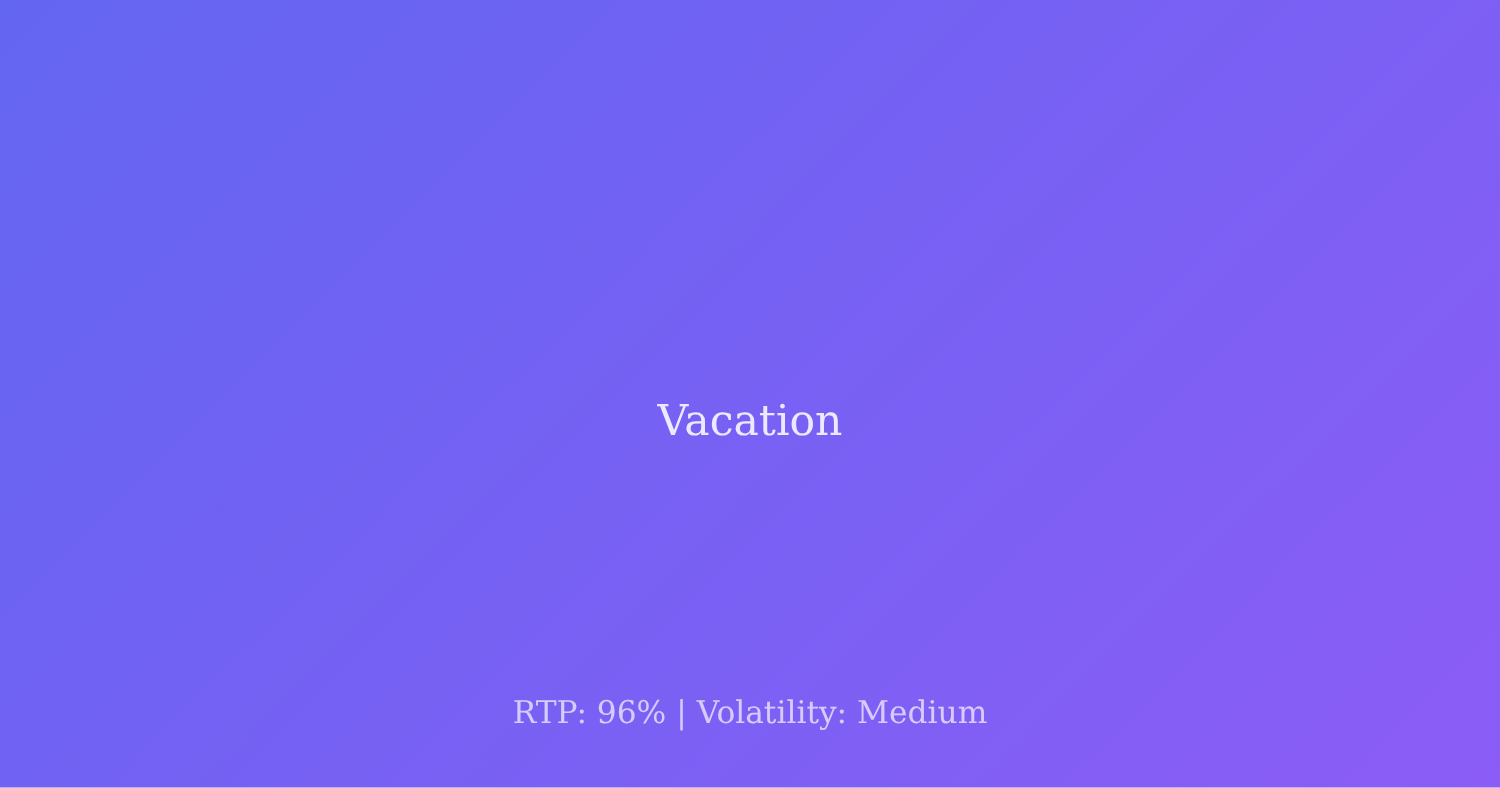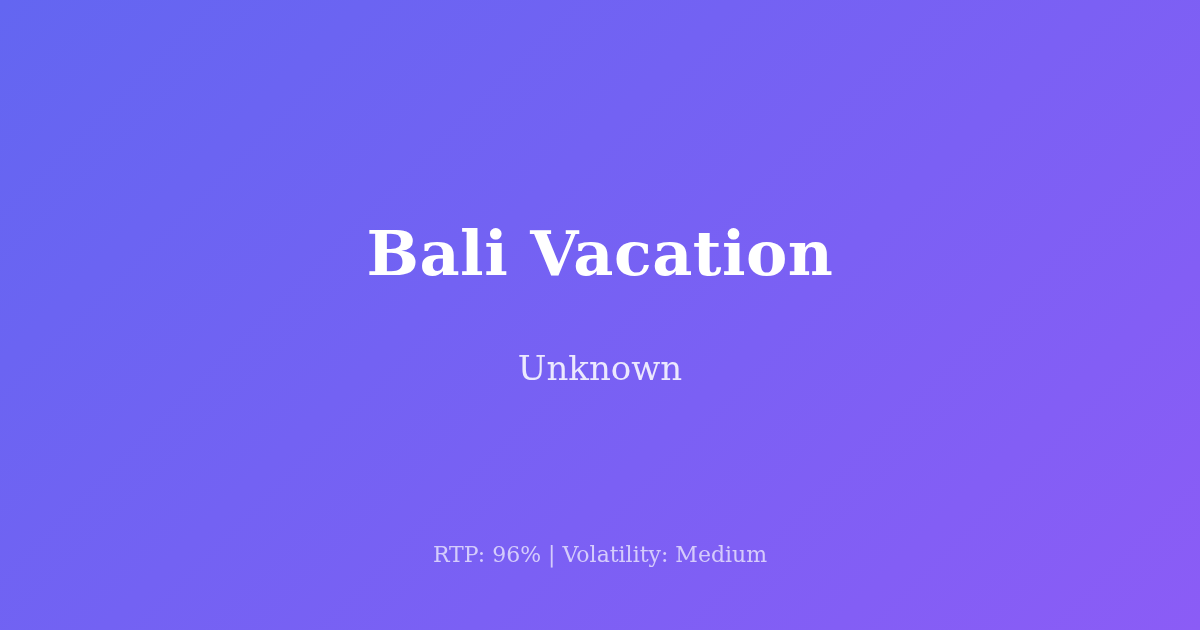--- a/index.html
+++ b/index.html
@@ -69,36 +69,35 @@
     line-height: 1;
     color: rgba(255, 255, 255, 0.86);
     margin-top: 66px;
     white-space: nowrap;
   }
 
   .meta {
     position: absolute;
     left: 0;
     right: 0;
-    top: 544px;
+    top: 557px;
     text-align: center;
     font-family: "DejaVu Serif", "Liberation Serif", serif;
     font-weight: 400;
-    font-size: 22px;
+    font-size: 25px;
     line-height: 1;
     color: rgba(255, 255, 255, 0.68);
     white-space: nowrap;
   }
 </style>
 </head>
 <body>
 
 <div class="card">
 
   <div class="title-row">
-    <h1 class="title">Bali Vacation</h1>
   </div>
 
-  <div class="subtitle">Unknown</div>
+  <div class="subtitle">Vacation</div>
 
 </div>
 
 <div class="meta">RTP: 96% | Volatility: Medium</div>
 
 </body></html>

